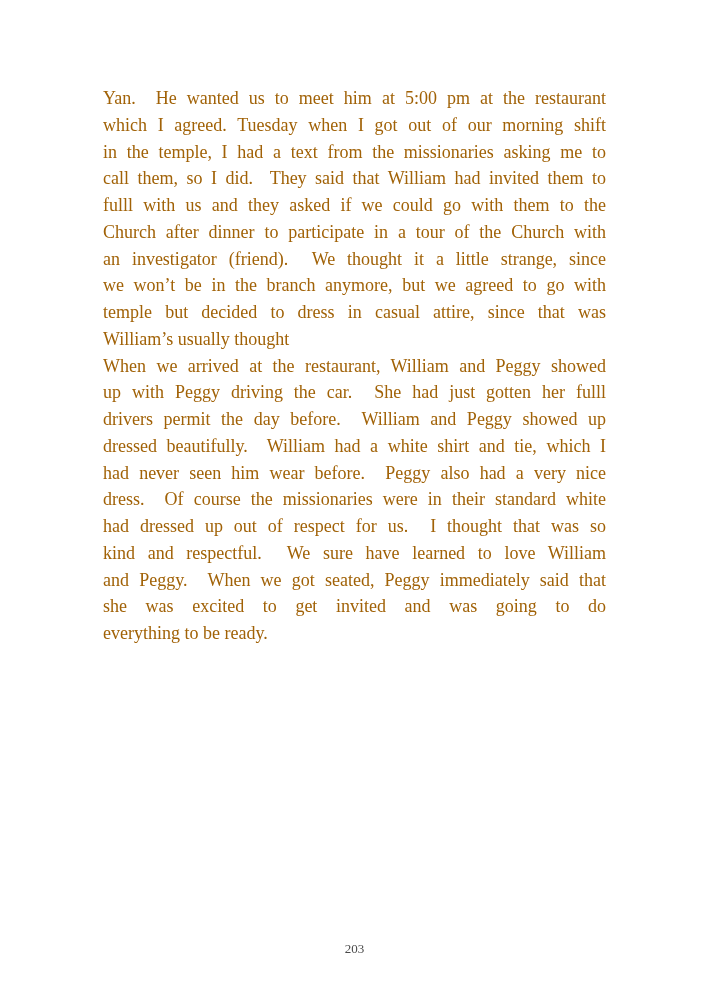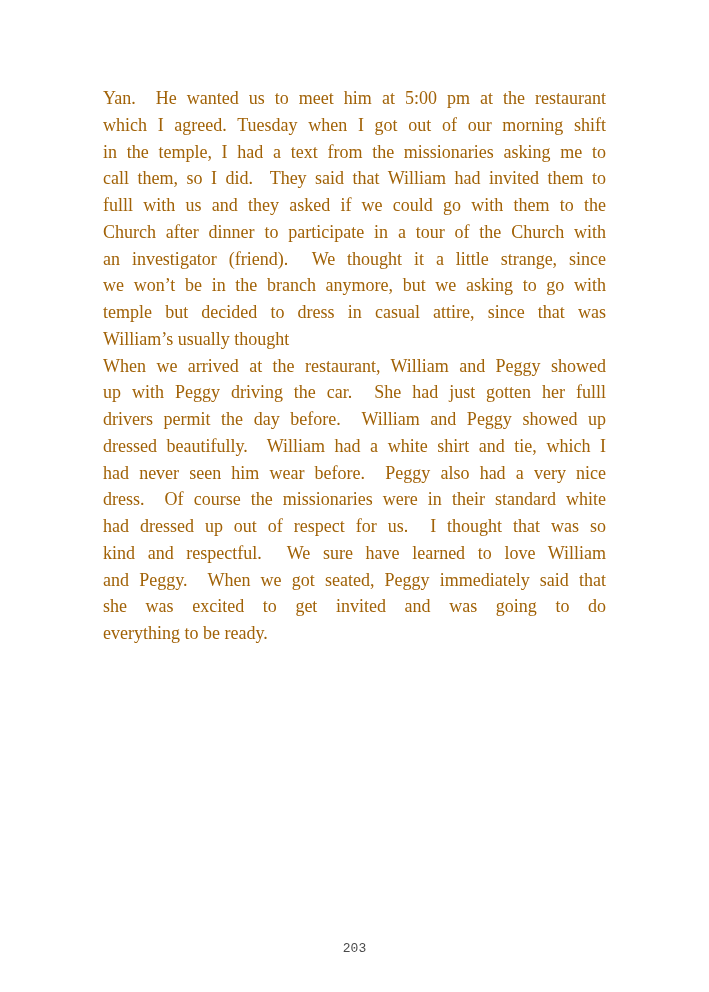--- a/index.html
+++ b/index.html
@@ -36,38 +36,38 @@
   }
   .text-line.para-end {
     text-align-last: left;
   }
   .page-number {
     position: absolute;
     top: 941px;
     left: 0;
     width: 709px;
     text-align: center;
-    font-family: Liberation Mono, monospace;
+    font-family: Liberation Serif, serif;
     font-size: 13px;
     color: #4a4a4a;
   }
 </style>
 </head>
 <body>
 
 <div class="document-page">
   <div class="page-text">
       <div class="text-line">Yan.&nbsp; He wanted us to meet him at 5:00 pm at the restaurant</div>
       <div class="text-line">which I agreed. Tuesday when I got out of our morning shift</div>
       <div class="text-line">in the temple, I had a text from the missionaries asking me to</div>
       <div class="text-line">call them, so I did.&nbsp; They said that William had invited them to</div>
       <div class="text-line">fulll with us and they asked if we could go with them to the</div>
       <div class="text-line">Church after dinner to participate in a tour of the Church with</div>
       <div class="text-line">an investigator (friend).&nbsp; We thought it a little strange, since</div>
-      <div class="text-line">we won’t be in the branch anymore, but we asking to go with</div>
+      <div class="text-line">we won’t be in the branch anymore, but we agreed to go with</div>
       <div class="text-line">temple but decided to dress in casual attire, since that was</div>
       <div class="text-line para-end">William’s usually thought</div>
       <div class="text-line">When we arrived at the restaurant, William and Peggy showed</div>
       <div class="text-line">up with Peggy driving the car.&nbsp; She had just gotten her fulll</div>
       <div class="text-line">drivers permit the day before.&nbsp; William and Peggy showed up</div>
       <div class="text-line">dressed beautifully.&nbsp; William had a white shirt and tie, which I</div>
       <div class="text-line">had never seen him wear before.&nbsp; Peggy also had a very nice</div>
       <div class="text-line">dress.&nbsp; Of course the missionaries were in their standard white</div>
       <div class="text-line">had dressed up out of respect for us.&nbsp; I thought that was so</div>
       <div class="text-line">kind and respectful.&nbsp; We sure have learned to love William</div>

